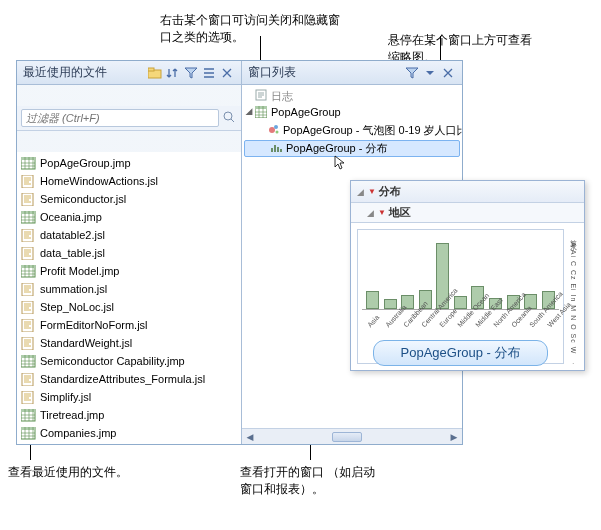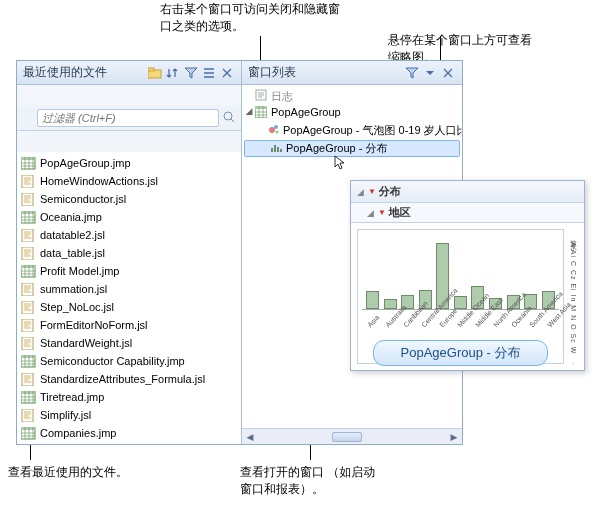--- a/index.html
+++ b/index.html
@@ -8,21 +8,21 @@
   .callout-line { position: absolute; background: #000; }
   .panels { position: absolute; top: 60px; left: 16px; display: flex; border: 1px solid #8faccc; }
   .panel { background: linear-gradient(to bottom, #f3f7fb, #edf2f9); border-right: 1px solid #a8bdd7; display: flex; flex-direction: column; }
   .panel:last-child { border-right: none; }
   .panel-header { display: flex; align-items: center; padding: 4px 6px; background: linear-gradient(to bottom, #ecf2fb, #d8e4f3); border-bottom: 1px solid #a8bdd7; height: 24px; }
   .panel-title { flex: 1; font-size: 12px; color: #2b3b55; }
   .hicon { width: 16px; height: 16px; margin-left: 2px; display: inline-flex; align-items: center; justify-content: center; }
   .left-panel { width: 225px; gap: 21px; }
   .right-panel { width: 220px; }
   .filter-row { padding: 3px 4px; display: flex; background: #eef3fa; border-bottom: 1px solid #c3d1e4; }
-  .filter-input { flex: 1; font-size: 11px; font-style: italic; color: #888; border: 1px solid #b8c8dd; border-radius: 2px; padding: 2px 4px; background: #fff; margin-left: 16px; }
+  .filter-input { flex: 1; font-size: 11px; font-style: italic; color: #888; border: 1px solid #b8c8dd; border-radius: 2px; padding: 2px 4px; background: #fff; }
   .file-list { flex: 1; background: #fff; overflow: hidden; padding: 2px 0; }
   .file-item { display: flex; align-items: center; padding: 1px 4px; height: 18px; cursor: default; }
   .file-icon { width: 15px; height: 13px; margin-right: 4px; flex-shrink: 0; }
   .file-name { font-size: 11px; color: #000; white-space: nowrap; overflow: hidden; text-overflow: ellipsis; }
   .tree { flex: 1; background: #fff; padding: 4px 2px; font-size: 11px; overflow: hidden; }
   .tree-row { display: flex; align-items: flex-start; height: 17px; padding: 0 2px; white-space: nowrap; }
   .tree-row.selected { background: #d6e8ff; border: 1px solid #7cb3f0; border-radius: 2px; }
   .twisty { width: 10px; text-align: center; color: #666; font-size: 9px; }
   .tree-icon { width: 14px; height: 12px; margin-right: 3px; display: inline-flex; align-items: center; justify-content: center; }
   .tree-label { color: #000; }
@@ -41,21 +41,21 @@
   .bar { width: 13px; background: #aeccab; border: 1px solid #6b8e68; }
   .xlabels { display: flex; justify-content: space-around; margin-top: 1px; }
   .xlab { font-size: 7px; color: #555; transform: rotate(-48deg); transform-origin: top center; width: 13px; text-align: center; white-space: nowrap; position: relative; top: 8px; }
   .chip { margin: 22px auto 0 auto; width: 175px; text-align: center; background: linear-gradient(to bottom, #f0f7ff, #d2e6fb); border: 1px solid #7bb3e8; border-radius: 11px; padding: 3px 8px; font-size: 13px; color: #1c4f86; }
   .yaxis-side { width: 14px; font-size: 7px; color: #555; writing-mode: vertical-rl; text-align: center; padding: 2px 0; letter-spacing: 1px; overflow: hidden; }
   svg { display: block; }
 </style>
 </head>
 <body>
 
-<div class="callout" style="top:1px; left:160px; width:220px; white-space:pre-line;">右击某个窗口可访问关闭和隐藏窗
+<div class="callout" style="top:12px; left:160px; width:220px; white-space:pre-line;">右击某个窗口可访问关闭和隐藏窗
 口之类的选项。</div>
 <div class="callout" style="top:4px; left:388px; width:180px; white-space:pre-line;margin-top:28px;">悬停在某个窗口上方可查看
 缩略图。</div>
 <div class="callout" style="top:464px; left:8px;">查看最近使用的文件。</div>
 <div class="callout" style="top:464px; left:240px; width:180px; white-space:pre-line;">查看打开的窗口 （如启动
 窗口和报表）。</div>
 
 <div class="callout-line" style="top:36px; left:260px; width:1px; height:24px;"></div>
 <div class="callout-line" style="top:36px; left:440px; width:1px; height:146px;"></div>
 <div class="callout-line" style="top:410px; left:30px; width:1px; height:50px;"></div>
@@ -220,35 +220,35 @@
             <svg width="15" height="13">
               <rect x="1" y="0" width="11" height="13" fill="#fff" stroke="#b89a5a"></rect>
               <path d="M3 3h7M3 5h7M3 7h5M3 9h7" stroke="#c9a23a" stroke-width="0.8"></path>
             </svg>
           </span>
           <span class="file-name">StandardizeAttributes_Formula.jsl</span>
         </div>
         <div class="file-item">
           <span class="file-icon">
             <svg width="15" height="13">
+              <rect x="1" y="0" width="11" height="13" fill="#fff" stroke="#b89a5a"></rect>
+              <path d="M3 3h7M3 5h7M3 7h5M3 9h7" stroke="#c9a23a" stroke-width="0.8"></path>
+            </svg>
+          </span>
+          <span class="file-name">Simplify.jsl</span>
+        </div>
+        <div class="file-item">
+          <span class="file-icon">
+            <svg width="15" height="13">
               <rect x="0" y="0" width="14" height="12" fill="#fff" stroke="#5a8f4e"></rect>
               <rect x="0" y="0" width="14" height="3" fill="#aeccab"></rect>
               <path d="M4 0v12M8 0v12M12 0v12M0 6h14M0 9h14" stroke="#5a8f4e" stroke-width="0.6"></path>
             </svg>
           </span>
           <span class="file-name">Tiretread.jmp</span>
-        </div>
-        <div class="file-item">
-          <span class="file-icon">
-            <svg width="15" height="13">
-              <rect x="1" y="0" width="11" height="13" fill="#fff" stroke="#b89a5a"></rect>
-              <path d="M3 3h7M3 5h7M3 7h5M3 9h7" stroke="#c9a23a" stroke-width="0.8"></path>
-            </svg>
-          </span>
-          <span class="file-name">Simplify.jsl</span>
         </div>
         <div class="file-item">
           <span class="file-icon">
             <svg width="15" height="13">
               <rect x="0" y="0" width="14" height="12" fill="#fff" stroke="#5a8f4e"></rect>
               <rect x="0" y="0" width="14" height="3" fill="#aeccab"></rect>
               <path d="M4 0v12M8 0v12M12 0v12M0 6h14M0 9h14" stroke="#5a8f4e" stroke-width="0.6"></path>
             </svg>
           </span>
           <span class="file-name">Companies.jmp</span>

